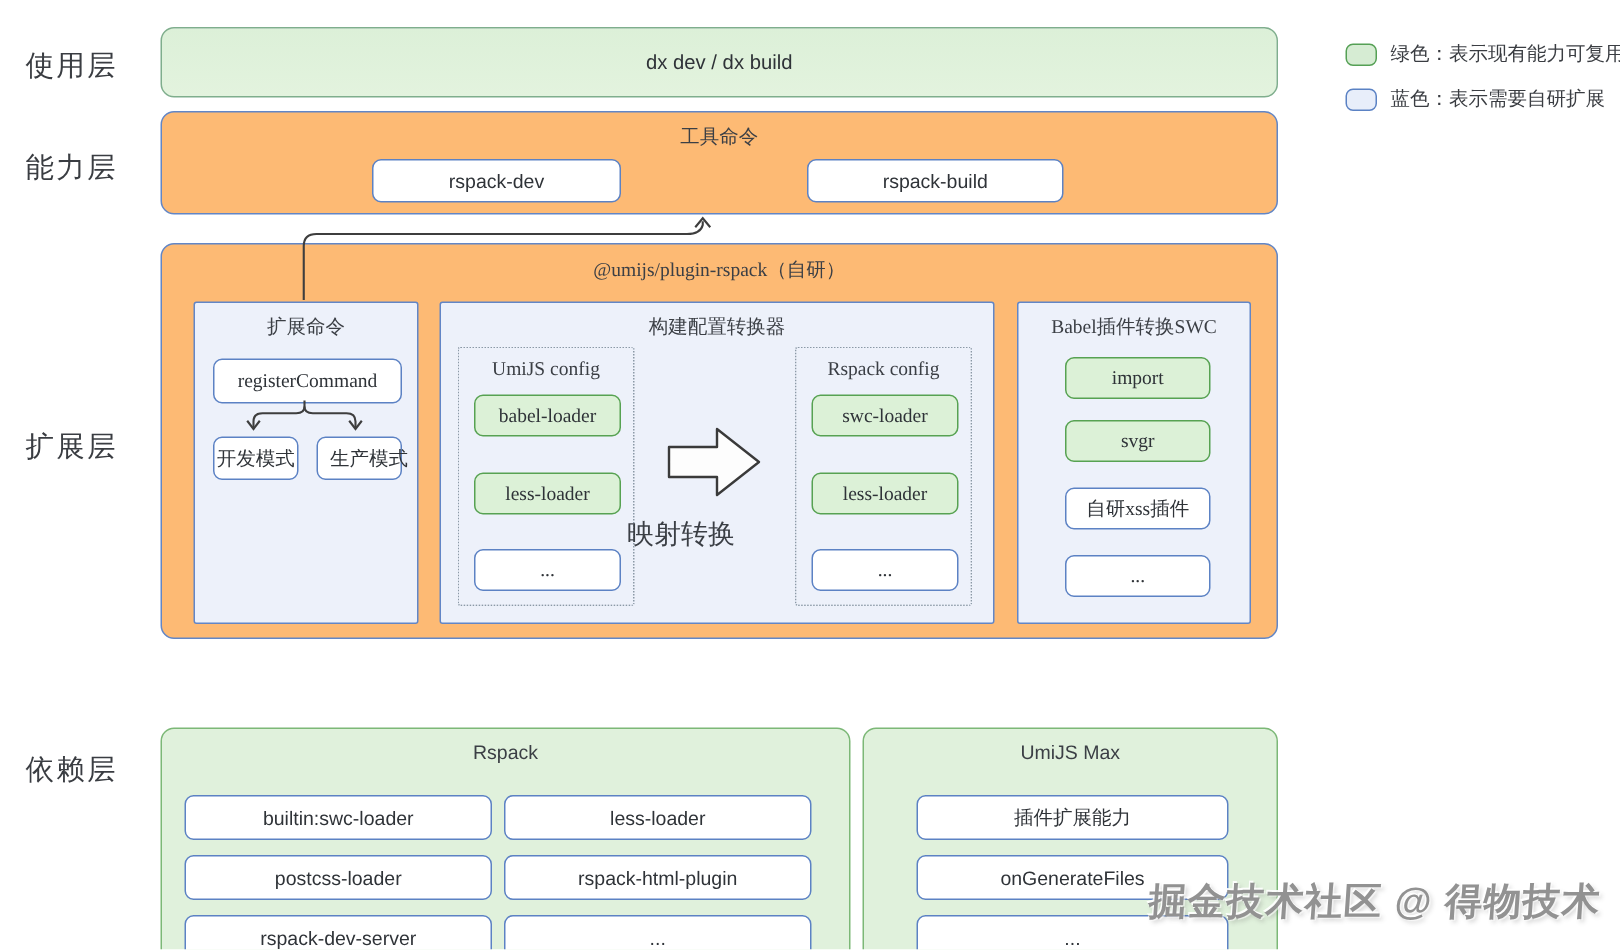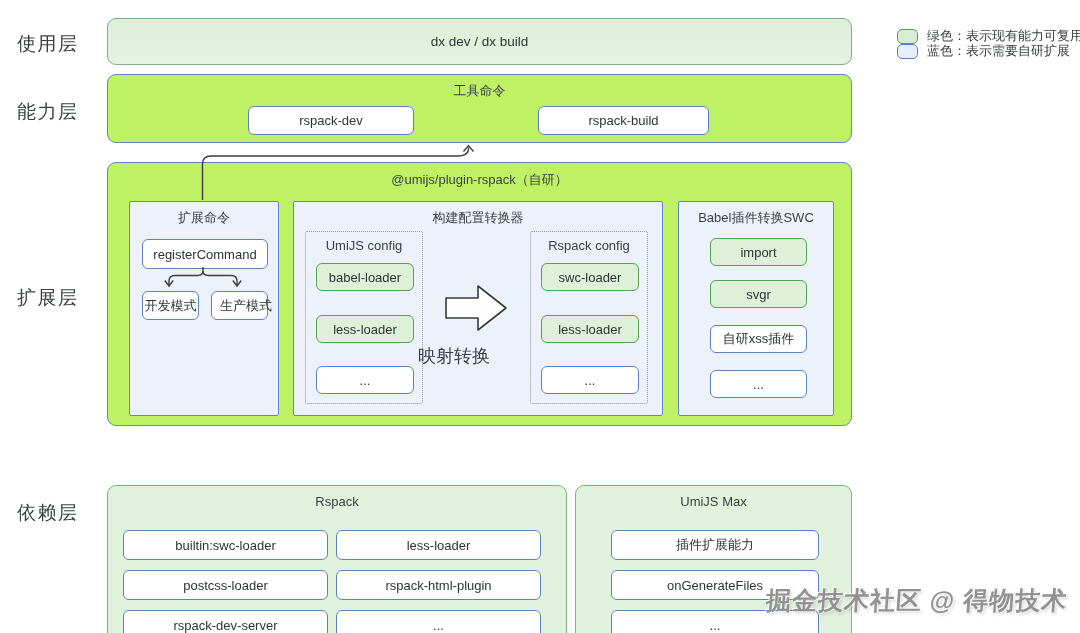--- a/index.html
+++ b/index.html
@@ -5,21 +5,21 @@
   html,body{margin:0;padding:0;background:#ffffff;}
   #canvas{
     position:relative;width:1080px;height:633px;background:#ffffff;overflow:hidden;
     font-family:"Liberation Sans","DejaVu Sans",sans-serif;color:#3b3f45;
   }
   .abs{position:absolute;box-sizing:border-box;}
   .layer-label{font-size:19px;color:#3a3d42;letter-spacing:1.5px;white-space:nowrap;}
   
   .green-bar{background:linear-gradient(180deg,#dcf0d8,#e3f3de);border:1.5px solid #7fae8d;border-radius:9px;
     display:flex;align-items:center;justify-content:center;font-size:13.5px;color:#2f3338;}
-  .blue-container{background:#bef264;border:1.5px solid #6286c6;border-radius:9px;}
+  .blue-container{background:#fdba74;border:1.5px solid #6286c6;border-radius:9px;}
   .green-container{background:#e0f1dc;border:1.5px solid #7cb877;border-radius:9px;margin-top:40px;}
   .sub-box{background:#edf1fa;border:1.3px solid #6286c6;border-radius:2px;}
   .dotted-box{border:1.6px dotted #8b99a6;border-radius:2px;background:transparent;}
   
   .witem{background:#ffffff;border:1.4px solid #5c82c4;border-radius:6px;
     display:flex;align-items:center;justify-content:center;font-size:13px;color:#2f3338;white-space:nowrap;}
   .gitem{background:#dcf1d7;border:1.4px solid #57a252;border-radius:6px;
     display:flex;align-items:center;justify-content:center;font-size:13px;color:#2f3338;white-space:nowrap;}
   .box-title{position:absolute;left:0;right:0;text-align:center;font-size:13px;color:#3b3f45;white-space:nowrap;}
   
@@ -43,36 +43,36 @@
 
   <div class="abs layer-label" style="left:17px;top:31px;">使用层</div>
   <div class="abs layer-label" style="left:17px;top:99px;">能力层</div>
   <div class="abs layer-label" style="left:17px;top:285px;">扩展层</div>
   <div class="abs layer-label" style="left:17px;top:500px;">依赖层</div>
 
   <div class="abs legend-row" style="left:897px;top:27px;">
     <span class="swatch swatch-green"></span>
     <span class="legend-text">绿色：表示现有能力可复用</span>
   </div>
-  <div class="abs legend-row" style="left:897px;top:42px;">
+  <div class="abs legend-row" style="left:897px;top:57px;">
     <span class="swatch swatch-blue"></span>
     <span class="legend-text">蓝色：表示需要自研扩展</span>
   </div>
 
   <div class="abs green-bar" style="left:107px;top:18px;width:745px;height:47px;text-align:center;">
     <span>dx dev / dx build</span>
   </div>
 
   <div class="abs blue-container" style="left:107px;top:74px;width:745px;height:69px;">
     <div class="box-title" style="top:7px;">工具命令</div>
     <div class="abs witem" style="left:140px;top:31px;width:166px;height:29px;">rspack-dev</div>
     <div class="abs witem" style="left:430px;top:31px;width:171px;height:29px;">rspack-build</div>
   </div>
 
-  <div class="abs blue-container" style="left:107px;top:162px;width:745px;height:264px;">
+  <div class="abs blue-container" style="left:107px;top:162px;width:745px;height:264px;font-family:Liberation Serif, serif;">
     <div class="box-title" style="top:8px;">@umijs/plugin-rspack（自研）</div>
 
     <div class="abs sub-box" style="left:21px;top:38px;width:150px;height:215px;">
       <div class="box-title" style="top:7px;">扩展命令</div>
       <div class="abs witem" style="left:12px;top:37px;width:126px;height:30px;">registerCommand</div>
       <div class="abs witem" style="left:12px;top:89px;width:57px;height:29px;">开发模式</div>
       <div class="abs witem" style="left:81px;top:89px;width:57px;height:29px;padding-left:13px;">生产模式</div>
     </div>
 
     <div class="abs sub-box" style="left:185px;top:38px;width:370px;height:215px;">

